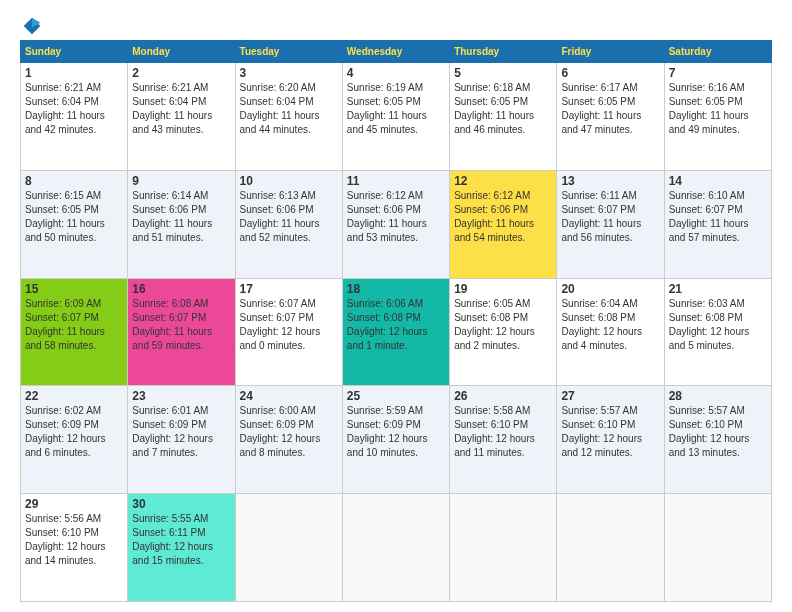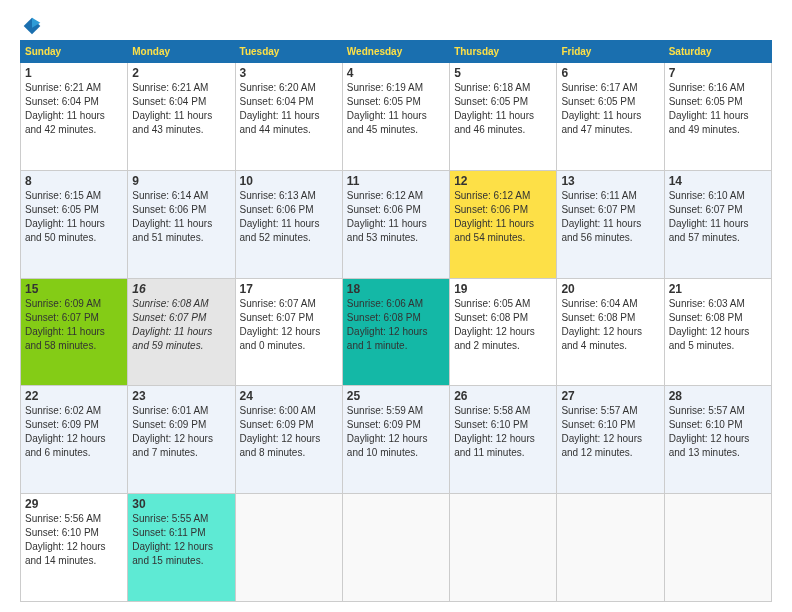--- a/index.html
+++ b/index.html
@@ -194,21 +194,21 @@
           <td style="background: rgb(238, 243, 250);">
           <span class="day-num">14</span>
           <span class="day-info">Sunrise: 6:10 AM<br>Sunset: 6:07 PM<br>Daylight: 11 hours and 57 minutes.</span>
         </td>
         </tr>
         <tr>
           <td style="background: #84cc16;">
           <span class="day-num">15</span>
           <span class="day-info">Sunrise: 6:09 AM<br>Sunset: 6:07 PM<br>Daylight: 11 hours and 58 minutes.</span>
         </td>
-          <td style="background: #e5e5e5; font-style: italic;">
+          <td style="background: #ec4899;">
           <span class="day-num">16</span>
           <span class="day-info">Sunrise: 6:08 AM<br>Sunset: 6:07 PM<br>Daylight: 11 hours and 59 minutes.</span>
         </td>
           <td style="background: rgb(255, 255, 255);">
           <span class="day-num">17</span>
           <span class="day-info">Sunrise: 6:07 AM<br>Sunset: 6:07 PM<br>Daylight: 12 hours and 0 minutes.</span>
         </td>
           <td style="background: #14b8a6;">
           <span class="day-num">18</span>
           <span class="day-info">Sunrise: 6:06 AM<br>Sunset: 6:08 PM<br>Daylight: 12 hours and 1 minute.</span>

